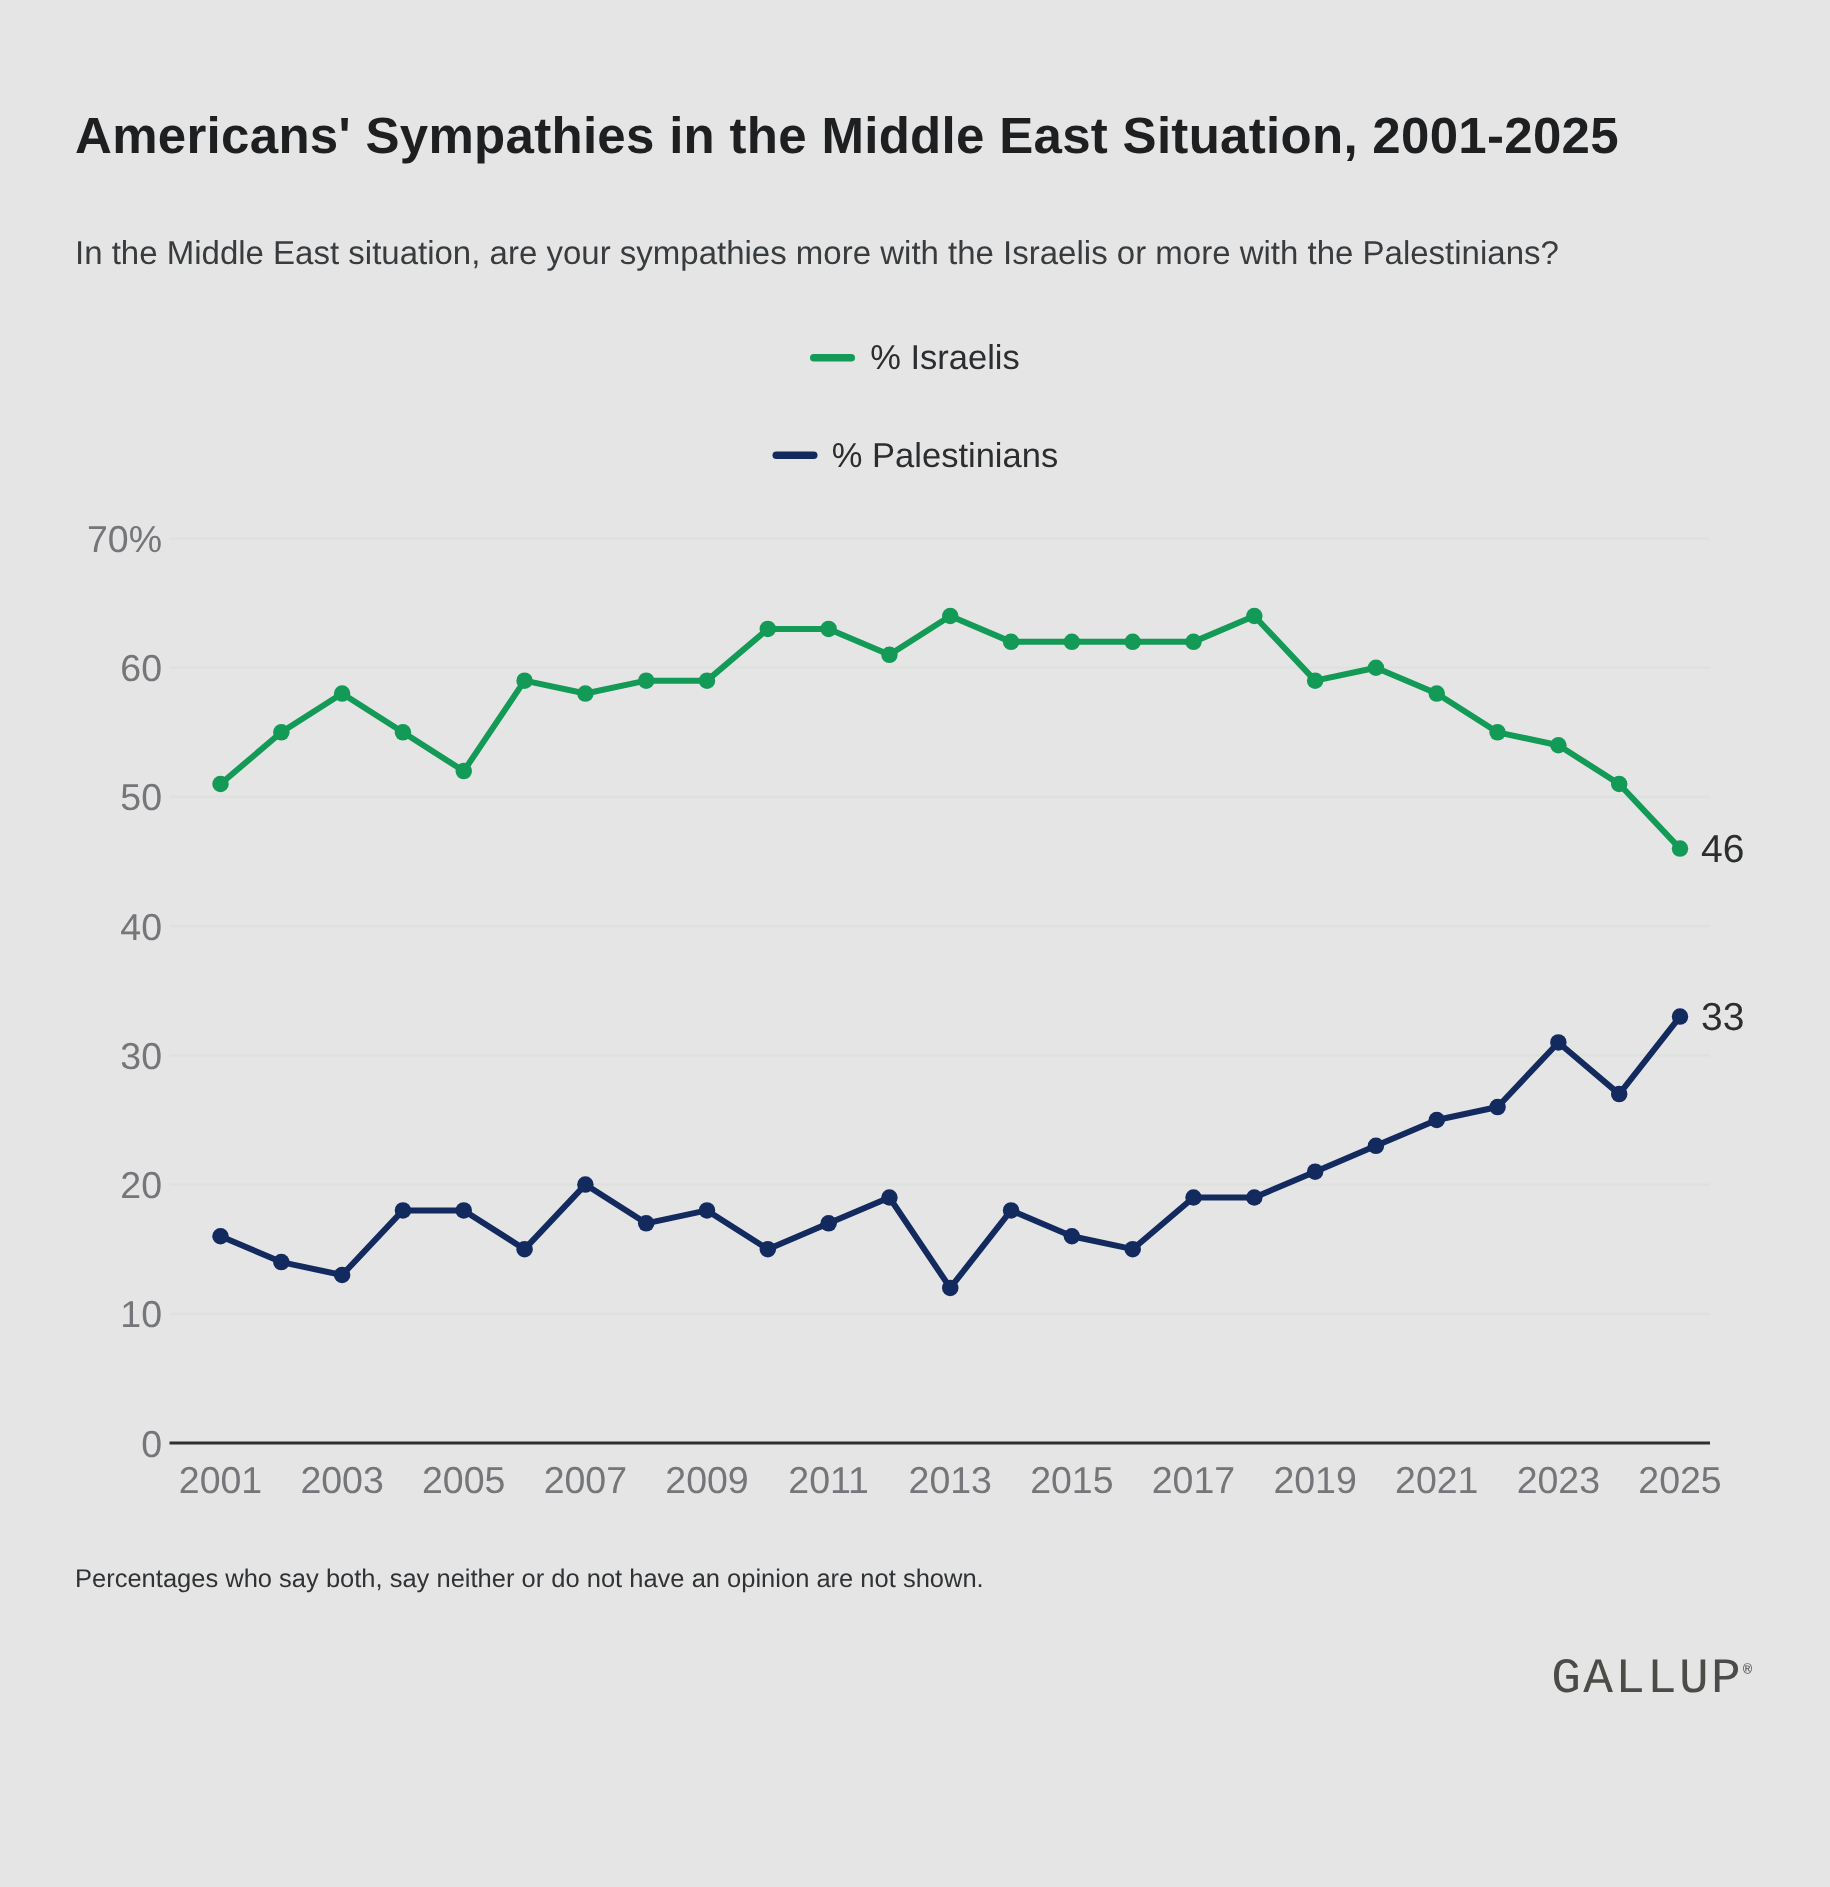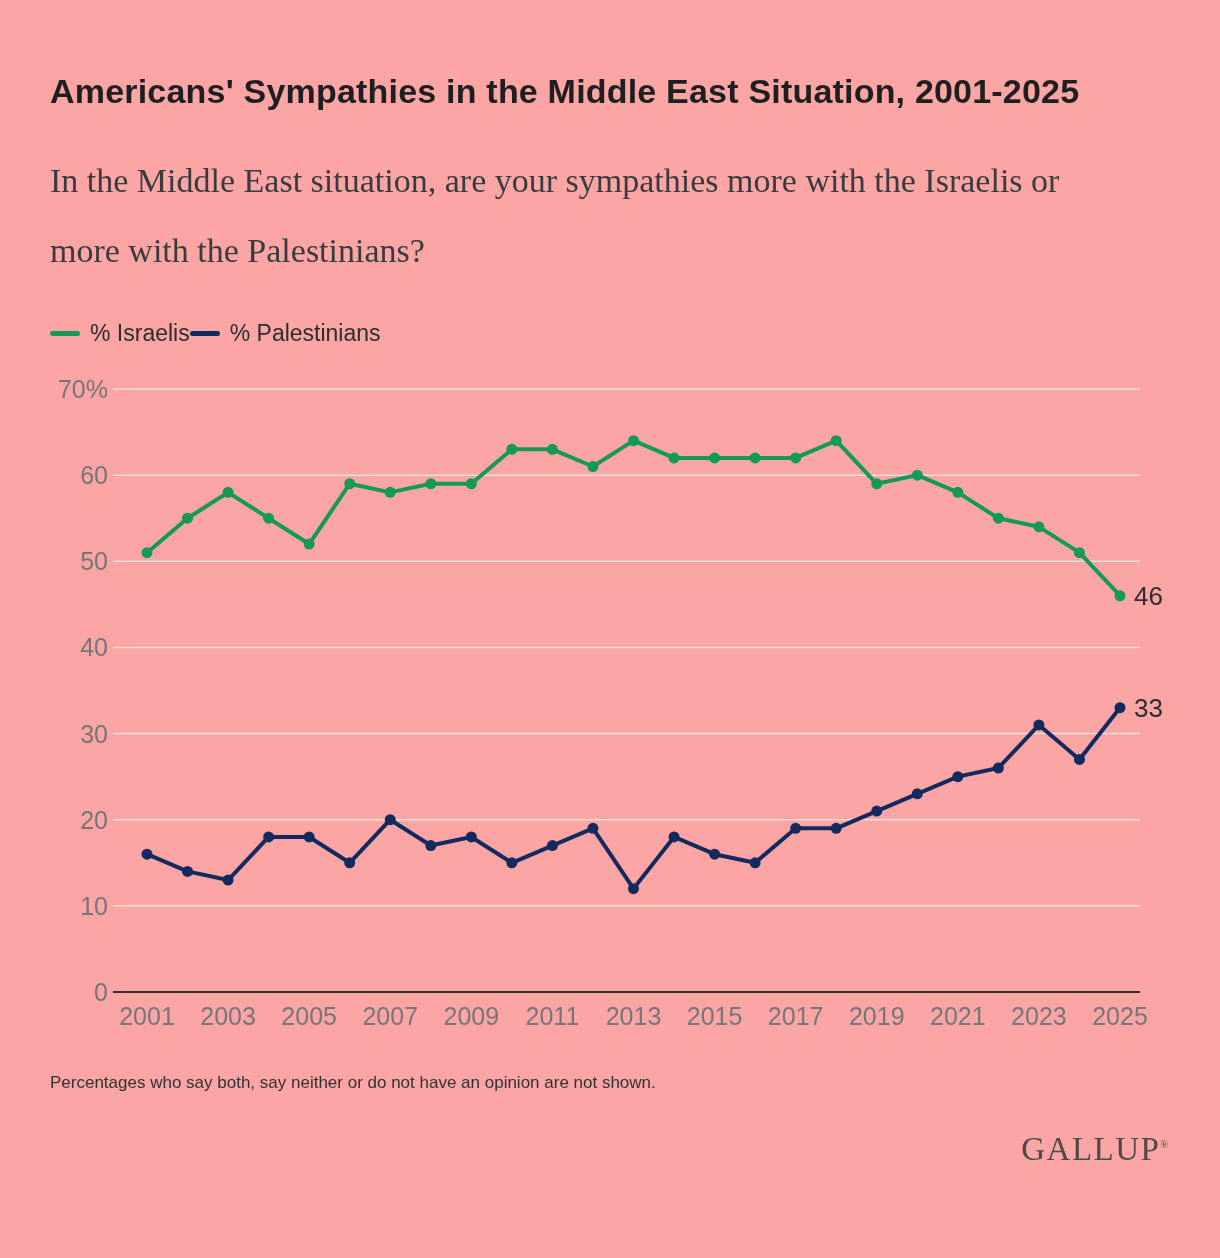--- a/index.html
+++ b/index.html
@@ -19,31 +19,32 @@
   .title {
     font-size: 34px;
     font-weight: bold;
     line-height: 1.95;
     color: #1e1f21;
     max-width: 1090px;
     letter-spacing: 0.2px;
   }
   .subtitle {
     margin-top: 22px;
-    font-size: 34px;
+    font-size: 22px;
     font-weight: 400;
     line-height: 2.05;
     color: #393c3e;
     max-width: 1070px;
-    font-family: Liberation Serif, serif;
   }
   .legend {
     margin-top: 34px;
     display: flex;
     align-items: center;
+    gap: 38px;
+    flex-direction: column;
   }
   .legend-item {
     display: flex;
     align-items: center;
     gap: 10px;
     font-size: 23px;
     color: #2b2d2f;
   }
   .legend-swatch {
     display: inline-block;
@@ -61,36 +62,36 @@
     margin-top: 16px;
     font-size: 17px;
     color: #303335;
   }
   .brand-row {
     margin-top: 38px;
     text-align: right;
     padding-right: 2px;
   }
   .brand {
-    font-family: Liberation Serif, serif;
+    font-family: Liberation Mono, monospace;
     font-size: 33px;
     letter-spacing: 1.5px;
     color: #4b4b47;
     margin-left: 17px;
   }
   .brand sup {
     font-size: 10px;
     vertical-align: super;
     letter-spacing: 0;
   }
 </style>
 </head>
 <body>
 
-<div class="page" style="background: #fca5a5;">
+<div class="page" style="background: #e5e5e5;">
 
   <h1 class="title">Americans' Sympathies in the Middle East Situation, 2001-2025</h1>
 
   <p class="subtitle">In the Middle East situation, are your sympathies more with the Israelis or more with the Palestinians?</p>
 
   <div class="legend">
     <div class="legend-item">
       <span class="legend-swatch" style="background: rgb(18, 154, 86);"></span>
       <span>% Israelis</span>
     </div>

